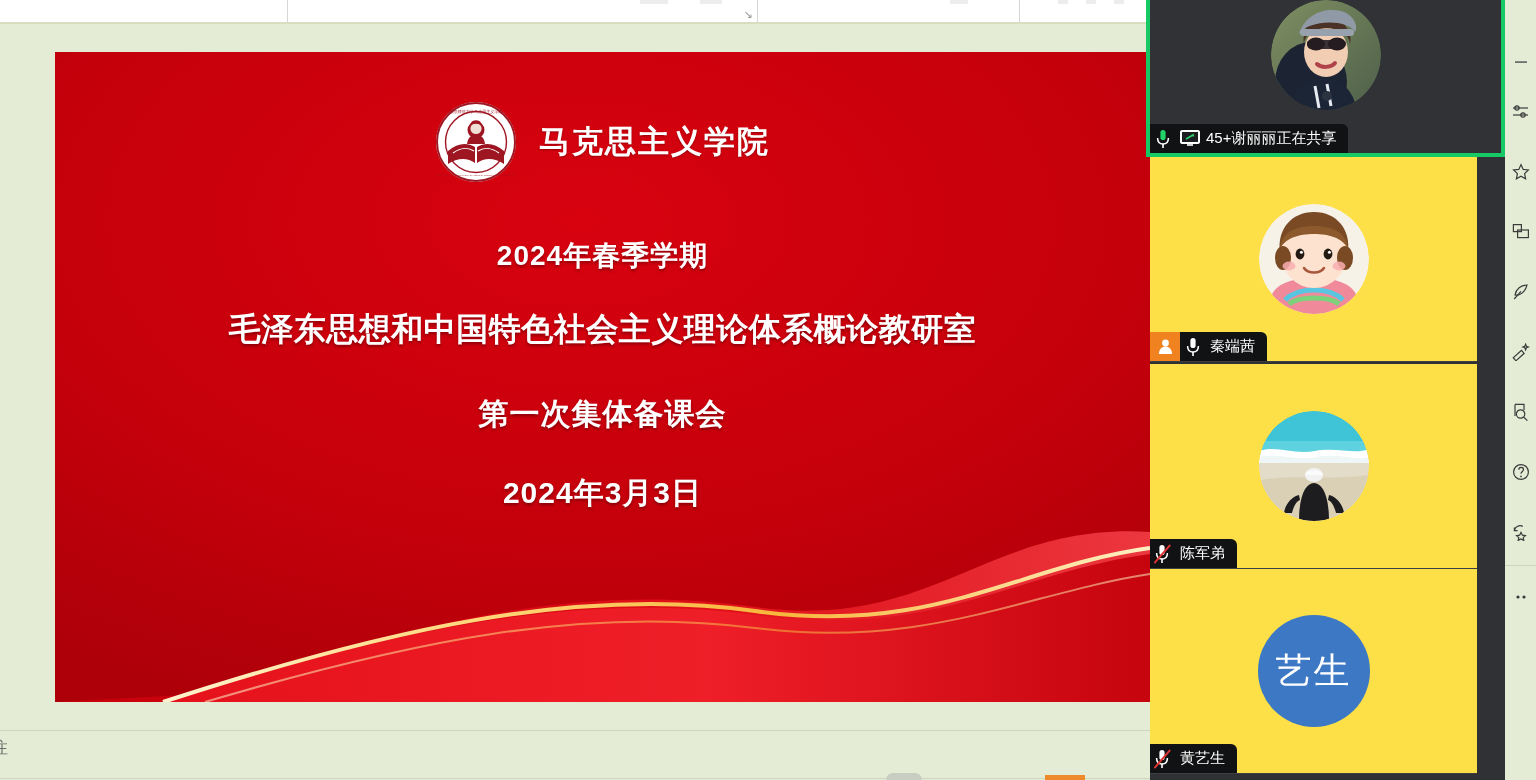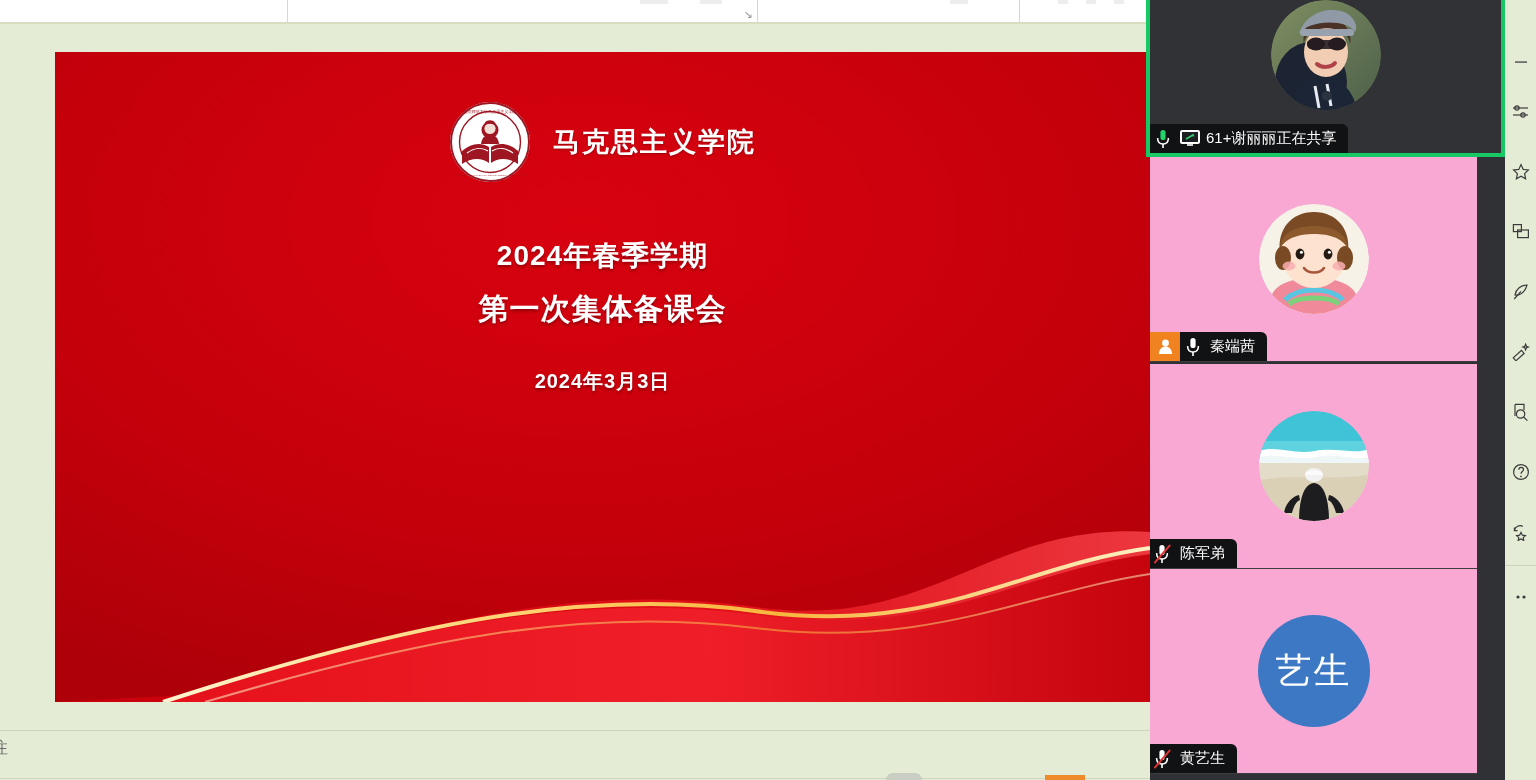--- a/index.html
+++ b/index.html
@@ -56,32 +56,32 @@
   .wave-wrap { position: absolute; left: 0; bottom: 0; width: 100%; height: 190px; }
   .wave-wrap svg { display:block; width: 100%; height: 100%; }
 
   .logo-row {
     position: absolute; left: 0; right: 0; top: 49px;
     display: flex; align-items: center; justify-content: center; gap: 22px;
   }
   .crest { width: 82px; height: 82px; position: relative; flex: 0 0 auto; }
   .crest svg { display:block; }
   .school-name {
-    color: #ffffff; font-size: 27px; font-weight: bold; letter-spacing: 2px;
+    color: #ffffff; font-size: 31px; font-weight: bold; letter-spacing: 2px;
     text-shadow: 0 1px 2px rgba(0,0,0,.28);
   }
 
   .slide-titles {
     position: absolute; left: 0; right: 0; top: 185px; text-align: center;
     color: #fff; text-shadow: 0 2px 3px rgba(0,0,0,.33);
   }
   .t-line1 { font-size: 28px; font-weight: bold; letter-spacing: 1px; }
   .t-line2 { font-size: 32px; font-weight: bold; margin-top: 33px; letter-spacing: .5px; }
-  .t-line3 { font-size: 30px; font-weight: bold; margin-top: 14px; letter-spacing: 1px; }
-  .t-line4 { font-size: 20px; font-weight: bold; margin-top: 38px; letter-spacing: 1px; }
+  .t-line3 { font-size: 30px; font-weight: bold; margin-top: 42px; letter-spacing: 1px; }
+  .t-line4 { font-size: 30px; font-weight: bold; margin-top: 38px; letter-spacing: 1px; }
 
   
   .notes-fragment {
     position: absolute; left: -8px; top: 736px; width: 28px; height: 24px;
     color: #6b6b6b; font-size: 16px; line-height: 24px; overflow: hidden;
   }
   
   .status-blob {
     position: absolute; left: 886px; top: 773px; width: 36px; height: 14px;
     background: #c9cdc2; border-radius: 7px 7px 0 0;
@@ -91,21 +91,21 @@
     background: #ef8a2b;
   }
 
   
   .filmstrip {
     position: absolute; left: 1150px; top: 0; width: 355px; height: 780px;
     background: #2f3135;
   }
   .tile {
     position: relative; width: 327px; height: 205px;
-    background: #f9a8d4;
+    background: #fde047;
     border-bottom: 1px solid #3c3e42;
     overflow: hidden;
   }
   .tile.active {
     position: absolute; left: -4px; top: -48px; width: 359px; height: 205px;
     border: 4px solid #17c964; background: #303236;
   }
   .tile .avatar {
     position: absolute; left: 50%; top: 50%;
     transform: translate(-50%, -50%);
@@ -231,20 +231,21 @@
 
           <text x="41" y="12" text-anchor="middle" fill="#9e1622" font-size="4.1" font-family="'Liberation Sans',sans-serif">南京师范大学马克思主义学院</text>
           <text x="41" y="74.5" text-anchor="middle" fill="#9e1622" font-size="2.5" font-family="'Liberation Sans',sans-serif" letter-spacing=".3">SCHOOL OF MARXISM NANJING NORMAL UNIVERSITY</text>
         </svg>
       </div>
       <div class="school-name">马克思主义学院</div>
     </div>
 
     <div class="slide-titles">
       <div class="t-line1">2024年春季学期</div>
+      <div class="t-line2">毛泽东思想和中国特色社会主义理论体系概论教研室</div>
       <div class="t-line3">第一次集体备课会</div>
       <div class="t-line4">2024年3月3日</div>
     </div>
   </div>
 
   <div class="notes-fragment">注</div>
   <div class="status-blob"></div>
   <div class="status-orange"></div>
 
   <div class="filmstrip">
@@ -288,21 +289,21 @@
         </div>
         <div class="share-chip">
           <svg width="20" height="17" viewBox="0 0 20 17">
             <rect x="0.5" y="0.5" width="19" height="13" rx="1.2" fill="#ffffff" stroke="#ffffff"></rect>
             <rect x="2" y="2" width="16" height="10" fill="#1d1f22"></rect>
             <path d="M6,9 L13,5" stroke="#2fd36e" stroke-width="1.6" fill="none"></path>
             <path d="M13.4,3.6 L14.4,6.4 L11,6.0 Z" fill="#2fd36e"></path>
             <rect x="7" y="14.2" width="6" height="1.6" fill="#ffffff"></rect>
           </svg>
         </div>
-        <div class="np-text">61+谢丽丽正在共享</div>
+        <div class="np-text">45+谢丽丽正在共享</div>
       </div>
     </div>
 
     <div class="tile" style="position:absolute; left:0; top:157px;">
       <div class="avatar">
         <svg width="110" height="110" viewBox="0 0 110 110">
           <defs>
               <clipPath id="c2">
                 <circle cx="55" cy="55" r="55"></circle>
               </clipPath>

